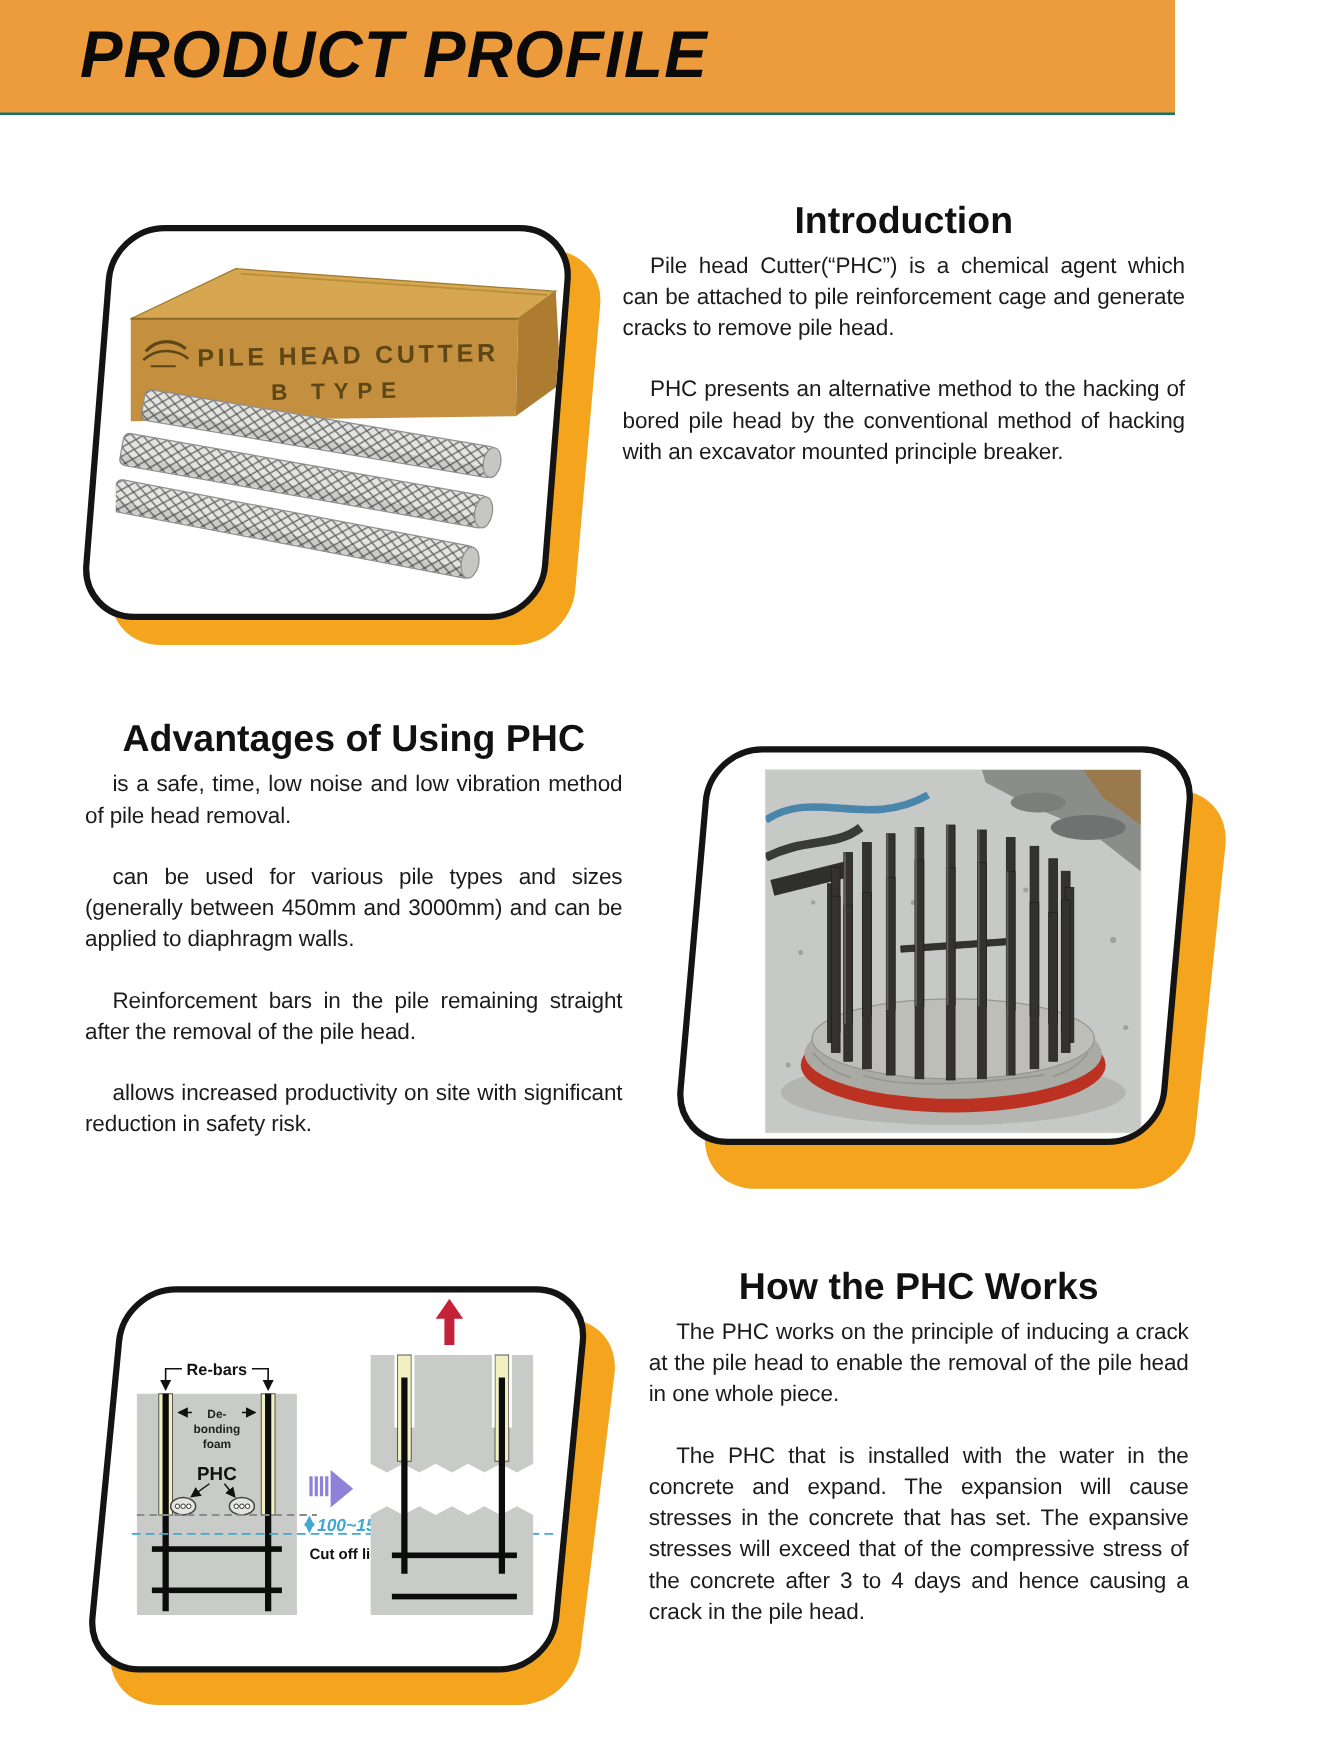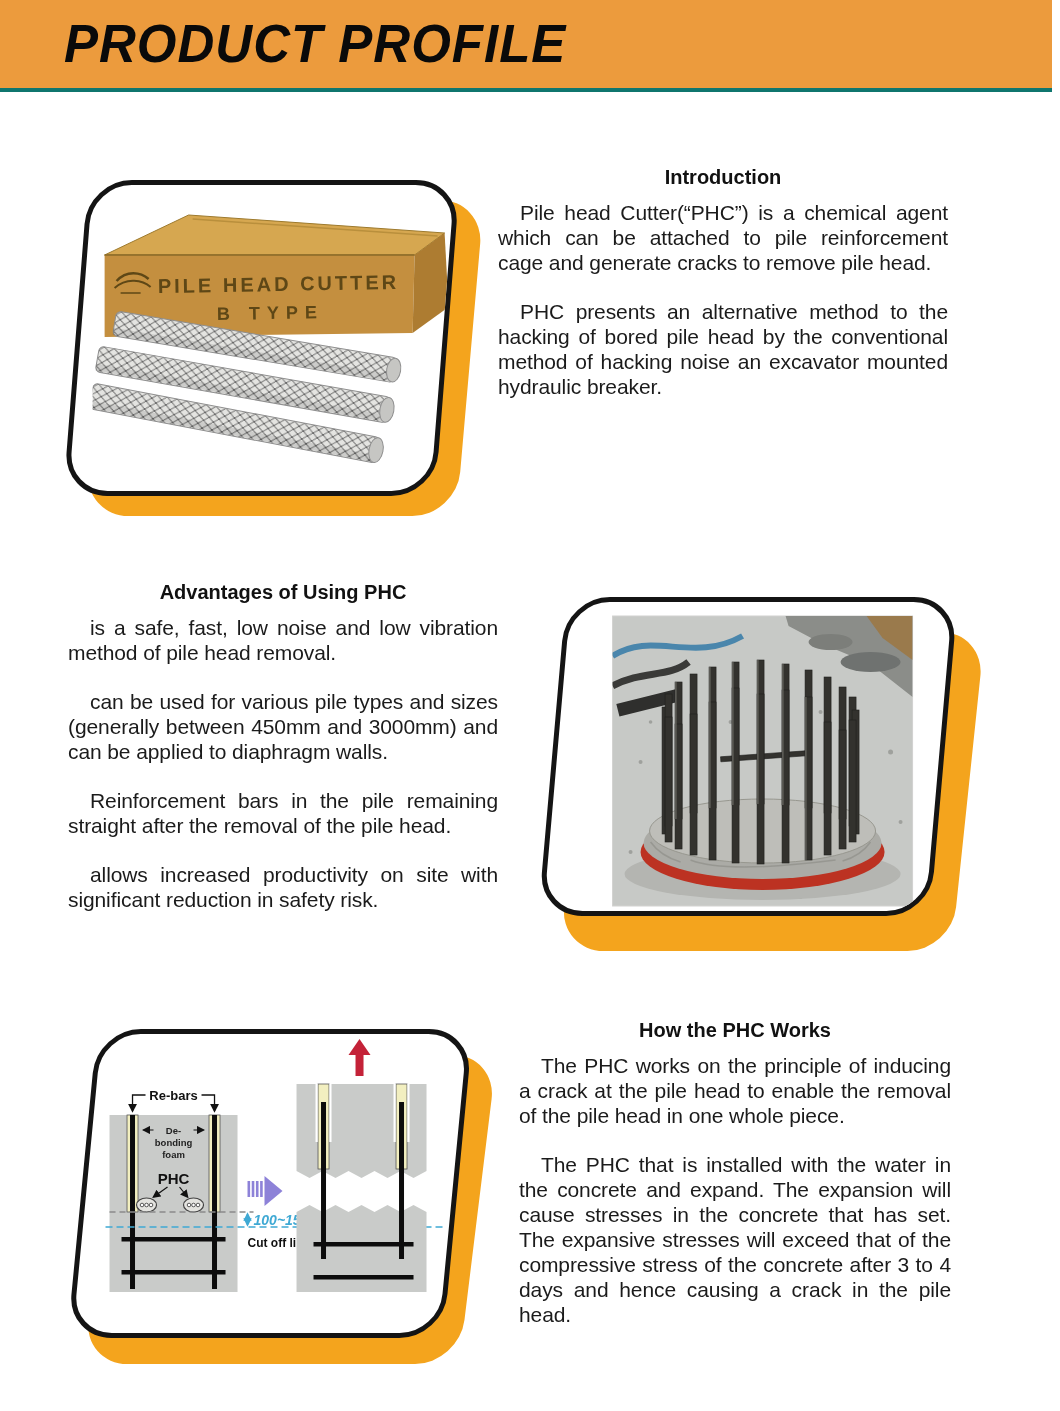--- a/index.html
+++ b/index.html
@@ -7,21 +7,21 @@
     --text:#1B1B1B; --cut-line:#3FA9D4; --arrow-purple:#8D82D8; --arrow-red:#C42238;
     --foam-yellow:#F2EFC0; --concrete-gray:#C9CBC9; --box-front:#C48F3F; --box-top:#D6A750;
     --box-side:#AD7C31; --stamp-brown:#5E4716; --red-band:#BC3222;
   }
   *{margin:0;padding:0;box-sizing:border-box;}
   html,body{background:#ffffff;}
   body{
     position:relative;width:1060px;height:1411px;overflow:hidden;
     font-family:"Liberation Sans",sans-serif;color:var(--text);
   }
-  .banner{position:absolute;left:0;top:0;width:1052px;height:92px;background:var(--banner-bg);border-bottom:4px solid #0f766e;}
+  .banner{position:absolute;left:0;top:0;width:940px;height:92px;background:var(--banner-bg);border-bottom:2px solid #0f766e;}
   .banner h1{
     position:absolute;left:64px;top:16px;font-size:51px;line-height:56px;
     font-weight:bold;font-style:italic;letter-spacing:1px;color:#0a0a0a;transform:scaleY(1.04);
   }
   
   .frame{position:absolute;}
   .frame .shadow{position:absolute;inset:0;background:var(--frame-shadow);border-radius:44px;transform-origin:top left;}
   .frame .card{position:absolute;inset:0;background:#fff;border:5px solid var(--frame-border);
     border-radius:44px;overflow:hidden;transform-origin:top left;}
   .frame .inner{position:absolute;inset:0;transform-origin:top left;}
@@ -32,22 +32,22 @@
   #frame-pile{left:566px;top:597px;width:392px;height:319px;}
   #frame-pile .shadow{transform:translate(27px,35px) skewX(-6deg);}
   #frame-pile .card{transform:skewX(-5deg);}
   #frame-pile .inner{transform:skewX(5deg);}
   #frame-diagram{left:97px;top:1029px;width:376px;height:309px;}
   #frame-diagram .shadow{transform:translate(24px,26px) skewX(-7deg);}
   #frame-diagram .card{transform:skewX(-5.5deg);}
   #frame-diagram .inner{transform:skewX(5.5deg);}
   
   .textcol{position:absolute;}
-  .textcol h2{font-size:20px;line-height:32px;font-weight:bold;text-align:center;margin-bottom:7px;color:#111;}
-  .textcol p{font-size:21px;line-height:25px;text-align:justify;text-indent:22px;margin-bottom:24px;letter-spacing:-0.1px;}
+  .textcol h2{font-size:30px;line-height:32px;font-weight:bold;text-align:center;margin-bottom:7px;color:#111;}
+  .textcol p{font-size:18px;line-height:25px;text-align:justify;text-indent:22px;margin-bottom:24px;letter-spacing:-0.1px;}
   #col-intro{left:498px;top:161px;width:450px;}
   #col-adv{left:68px;top:576px;width:430px;}
   #col-how{left:519px;top:1014px;width:432px;}
   svg{display:block;}
   .dg-small{font-size:9.5px;font-weight:bold;fill:#222;}
   .dg-bold{font-size:13px;font-weight:bold;fill:#111;}
   .dg-phc{font-size:15px;font-weight:bold;fill:#111;}
   .dg-dim{font-size:14px;font-weight:bold;font-style:italic;fill:var(--cut-line);}
   .dg-cut{font-size:12px;font-weight:bold;fill:#111;}
   .box-stamp1{font-size:20px;font-weight:bold;letter-spacing:3px;fill:var(--stamp-brown);}
@@ -104,26 +104,26 @@
           <ellipse cx="290" cy="13" rx="7" ry="12.5" fill="#C6C6C3" stroke="#8f8f8f" stroke-width="1"></ellipse>
         </g>
       </svg>
     </div>
   </div>
 </section>
 
 <section class="textcol" id="col-intro">
   <h2>Introduction</h2>
   <p>Pile head Cutter(“PHC”) is a chemical agent which can be attached to pile reinforcement cage and generate cracks to remove pile head.</p>
-  <p>PHC presents an alternative method to the hacking of bored pile head by the conventional method of hacking noise an excavator mounted hydraulic breaker.</p>
+  <p>PHC presents an alternative method to the hacking of bored pile head by the conventional method of hacking with an excavator mounted principle breaker.</p>
 </section>
 
 <section class="textcol" id="col-adv">
   <h2>Advantages of Using PHC</h2>
-  <p>is a safe, fast, low noise and low vibration method of pile head removal.</p>
+  <p>is a safe, time, low noise and low vibration method of pile head removal.</p>
   <p>can be used for various pile types and sizes (generally between 450mm and 3000mm) and can be applied to diaphragm walls.</p>
   <p>Reinforcement bars in the pile remaining straight after the removal of the pile head.</p>
   <p>allows increased productivity on site with significant reduction in safety risk.</p>
 </section>
 
 <section class="frame" id="frame-pile">
   <div class="shadow"></div>
   <div class="card">
     <div class="inner">
       <svg viewBox="0 0 392 319" width="392" height="319">

